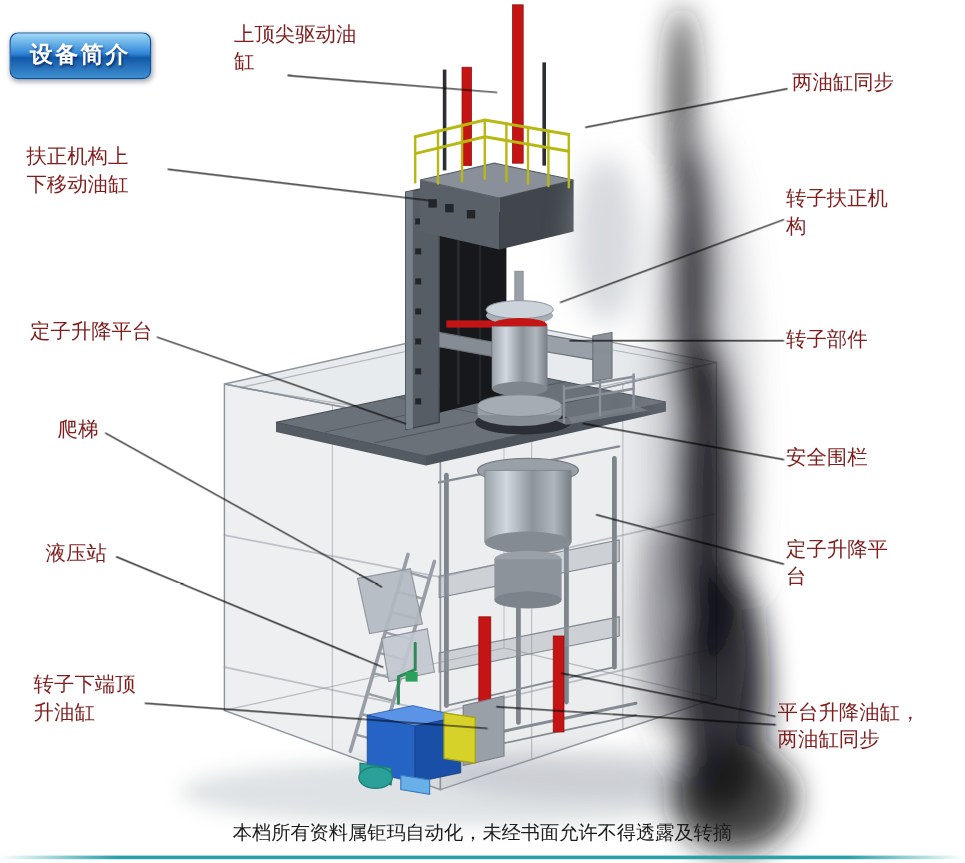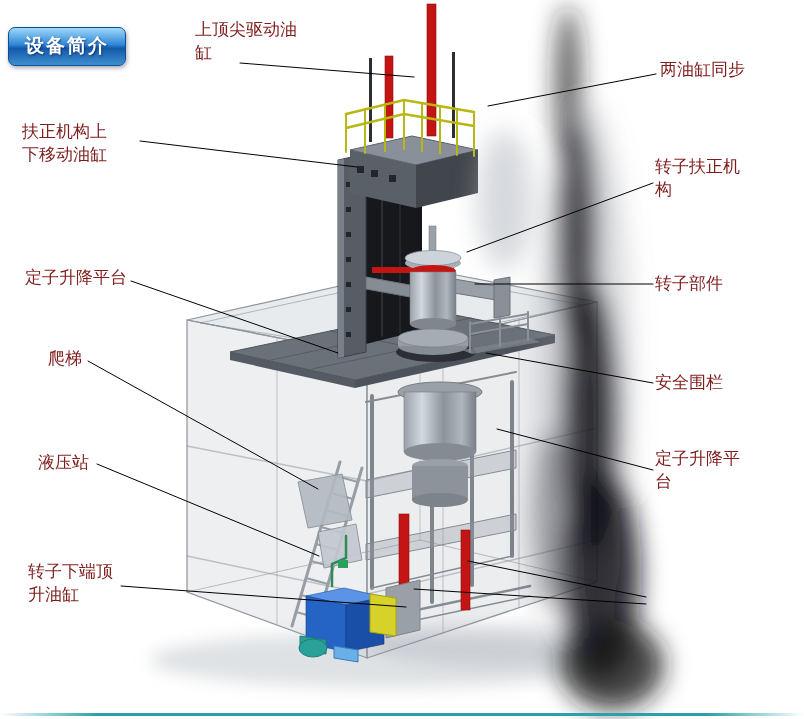--- a/index.html
+++ b/index.html
@@ -249,16 +249,18 @@
   <div class="callout" style="left:660px; top:58px;  width:90px">两油缸同步</div>
   <div class="callout" style="left:22px;  top:120px; width:90px">扶正机构上下移动油缸</div>
   <div class="callout" style="left:655px; top:155px; width:90px">转子扶正机构</div>
   <div class="callout" style="left:25px;  top:266px; width:110px">定子升降平台</div>
   <div class="callout" style="left:655px; top:272px; width:80px">转子部件</div>
   <div class="callout" style="left:48px;  top:347px; width:44px">爬梯</div>
   <div class="callout" style="left:655px; top:371px; width:80px">安全围栏</div>
   <div class="callout" style="left:38px;  top:451px; width:62px">液压站</div>
   <div class="callout" style="left:28px;  top:560px; width:90px">转子下端顶升油缸</div>
   <div class="callout" style="left:655px; top:447px; width:90px">定子升降平台</div>
-
+  <div class="callout" style="left:648px; top:583px; width:128px">平台升降油缸，两油缸同步</div>
+
+  <div class="watermark">本档所有资料属钜玛自动化，未经书面允许不得透露及转摘</div>
   <div class="bottom-line"></div>
 
 </div>
 
 </body></html>

